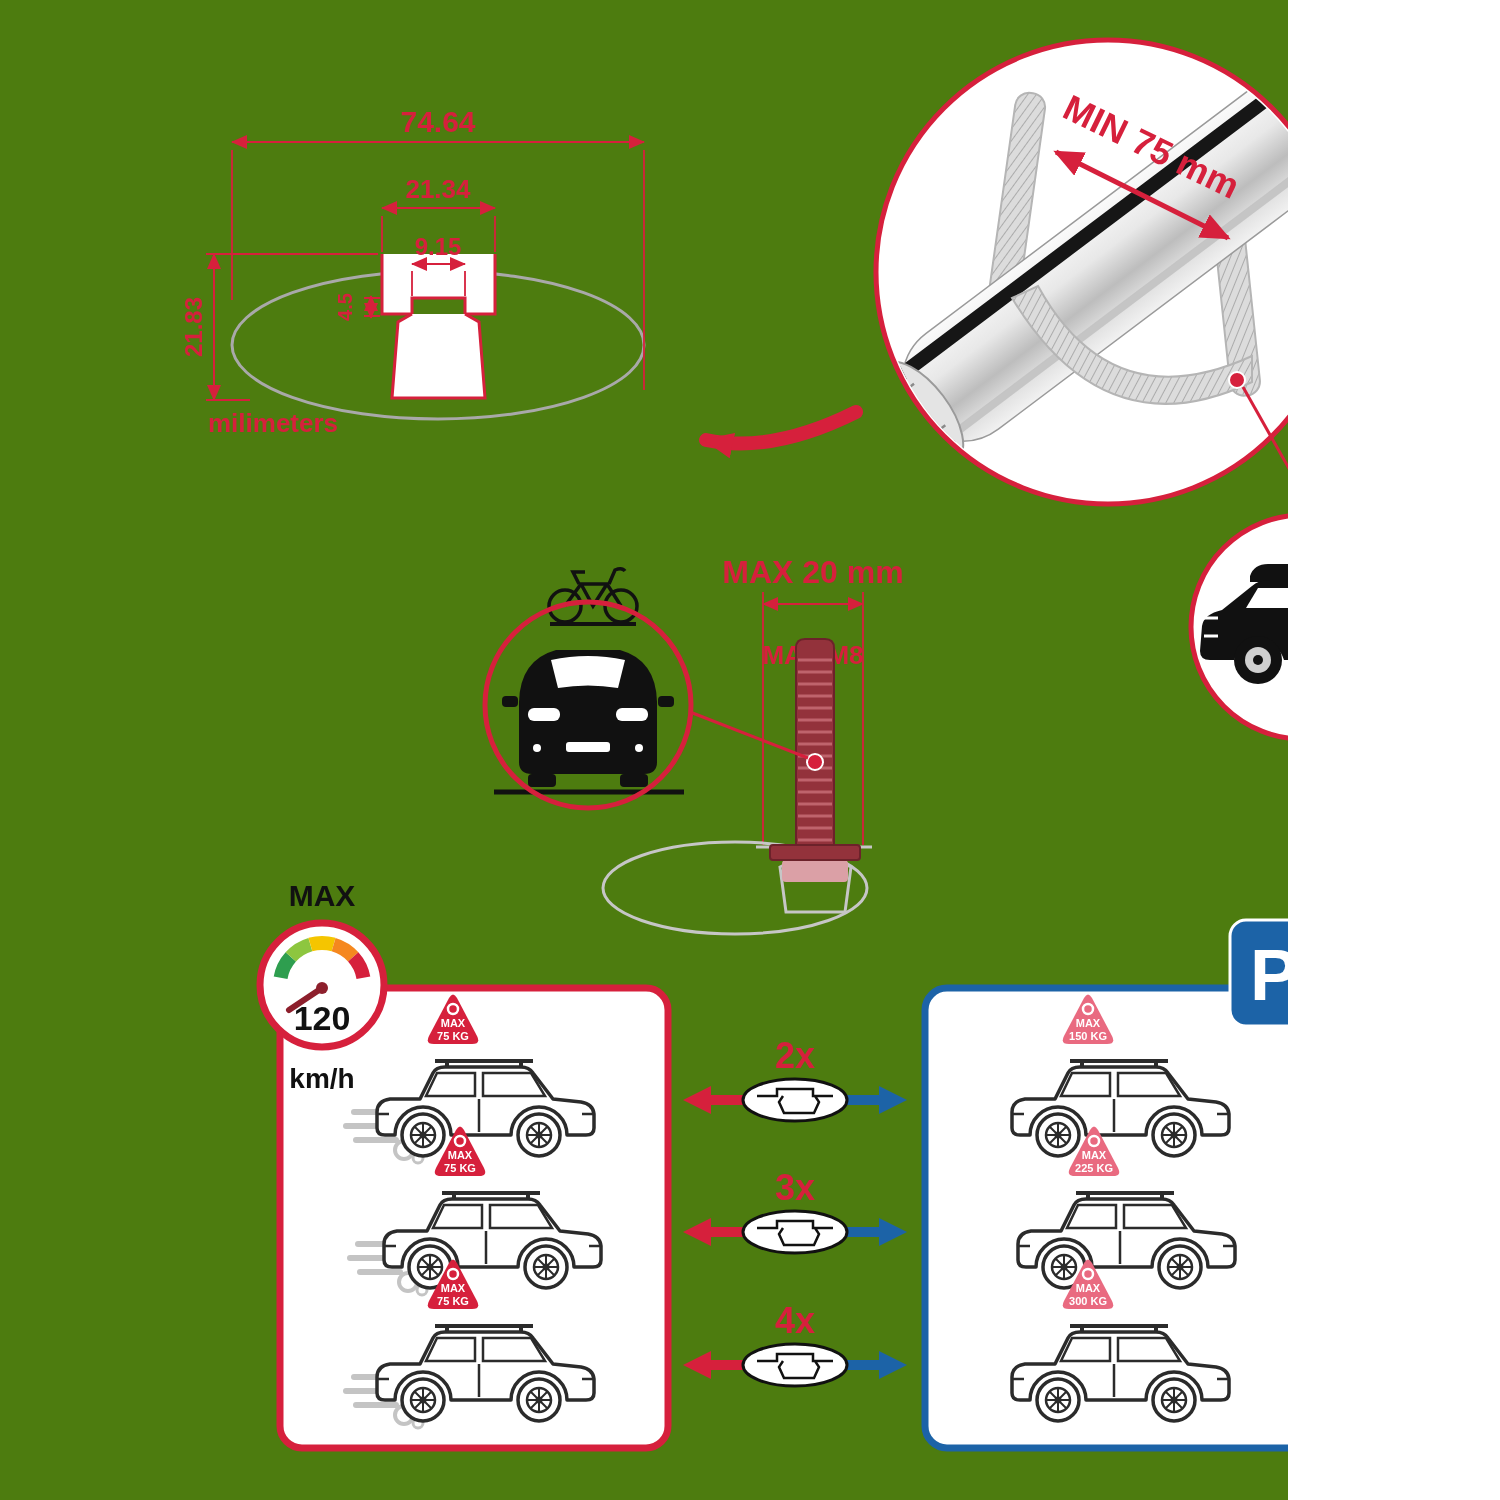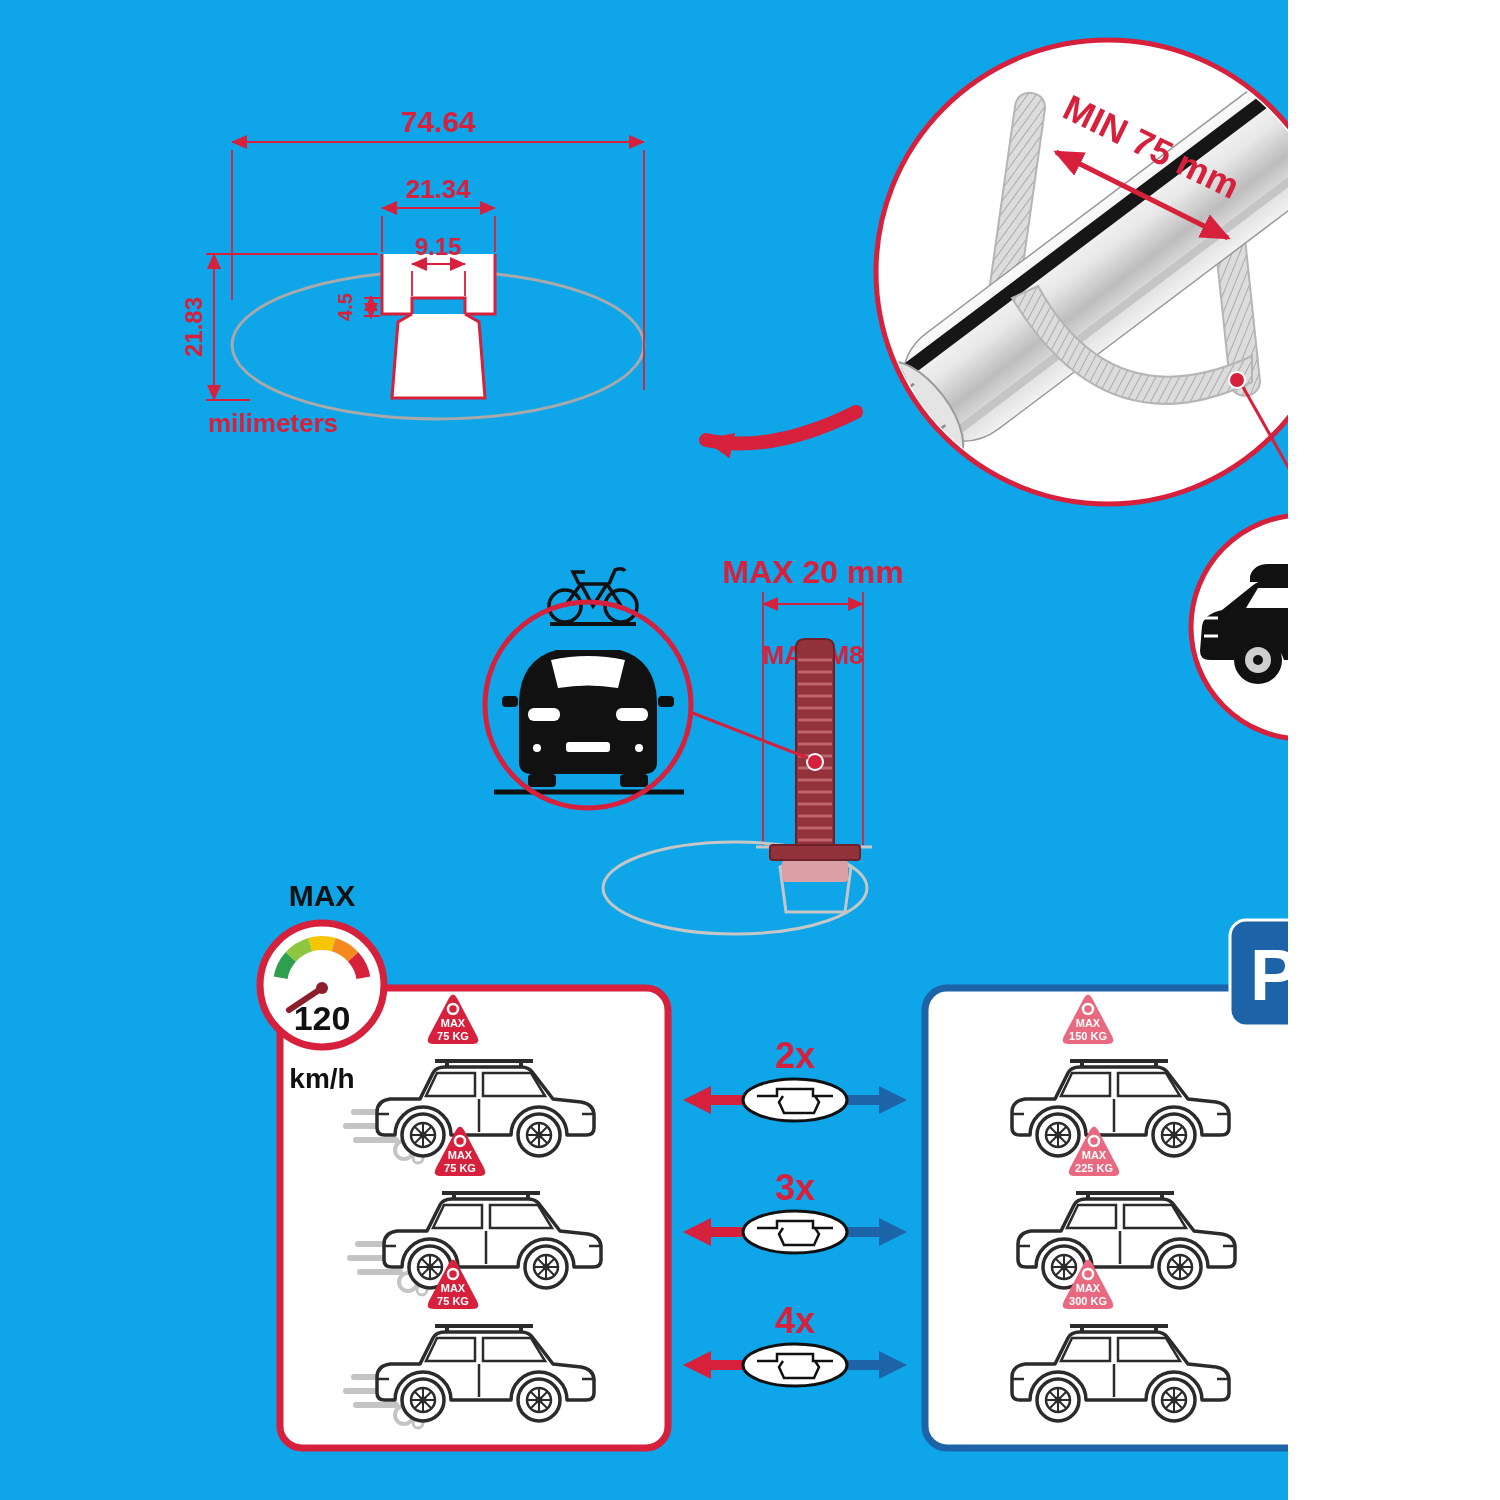--- a/index.html
+++ b/index.html
@@ -1,16 +1,16 @@
 <!DOCTYPE html>
 <html><head>
 <meta charset="utf-8">
 <style>
   html,body{margin:0;padding:0;background:#fff;}
-  .stage{position:relative;width:1288px;height:1500px;background:#0ea5e9;overflow:hidden;
+  .stage{position:relative;width:1288px;height:1500px;background:#4d7c0f;overflow:hidden;
          font-family:"Liberation Sans",sans-serif;}
   svg text{font-family:"Liberation Sans",sans-serif;font-weight:bold;}
   .dimtxt{fill:#d6203c;}
   .dimline{stroke:#d6203c;stroke-width:2;fill:none;}
   .extline{stroke:#d6203c;stroke-width:1.8;fill:none;}
   .whitetxt{fill:#fff;}
 </style>
 </head>
 <body>
 

